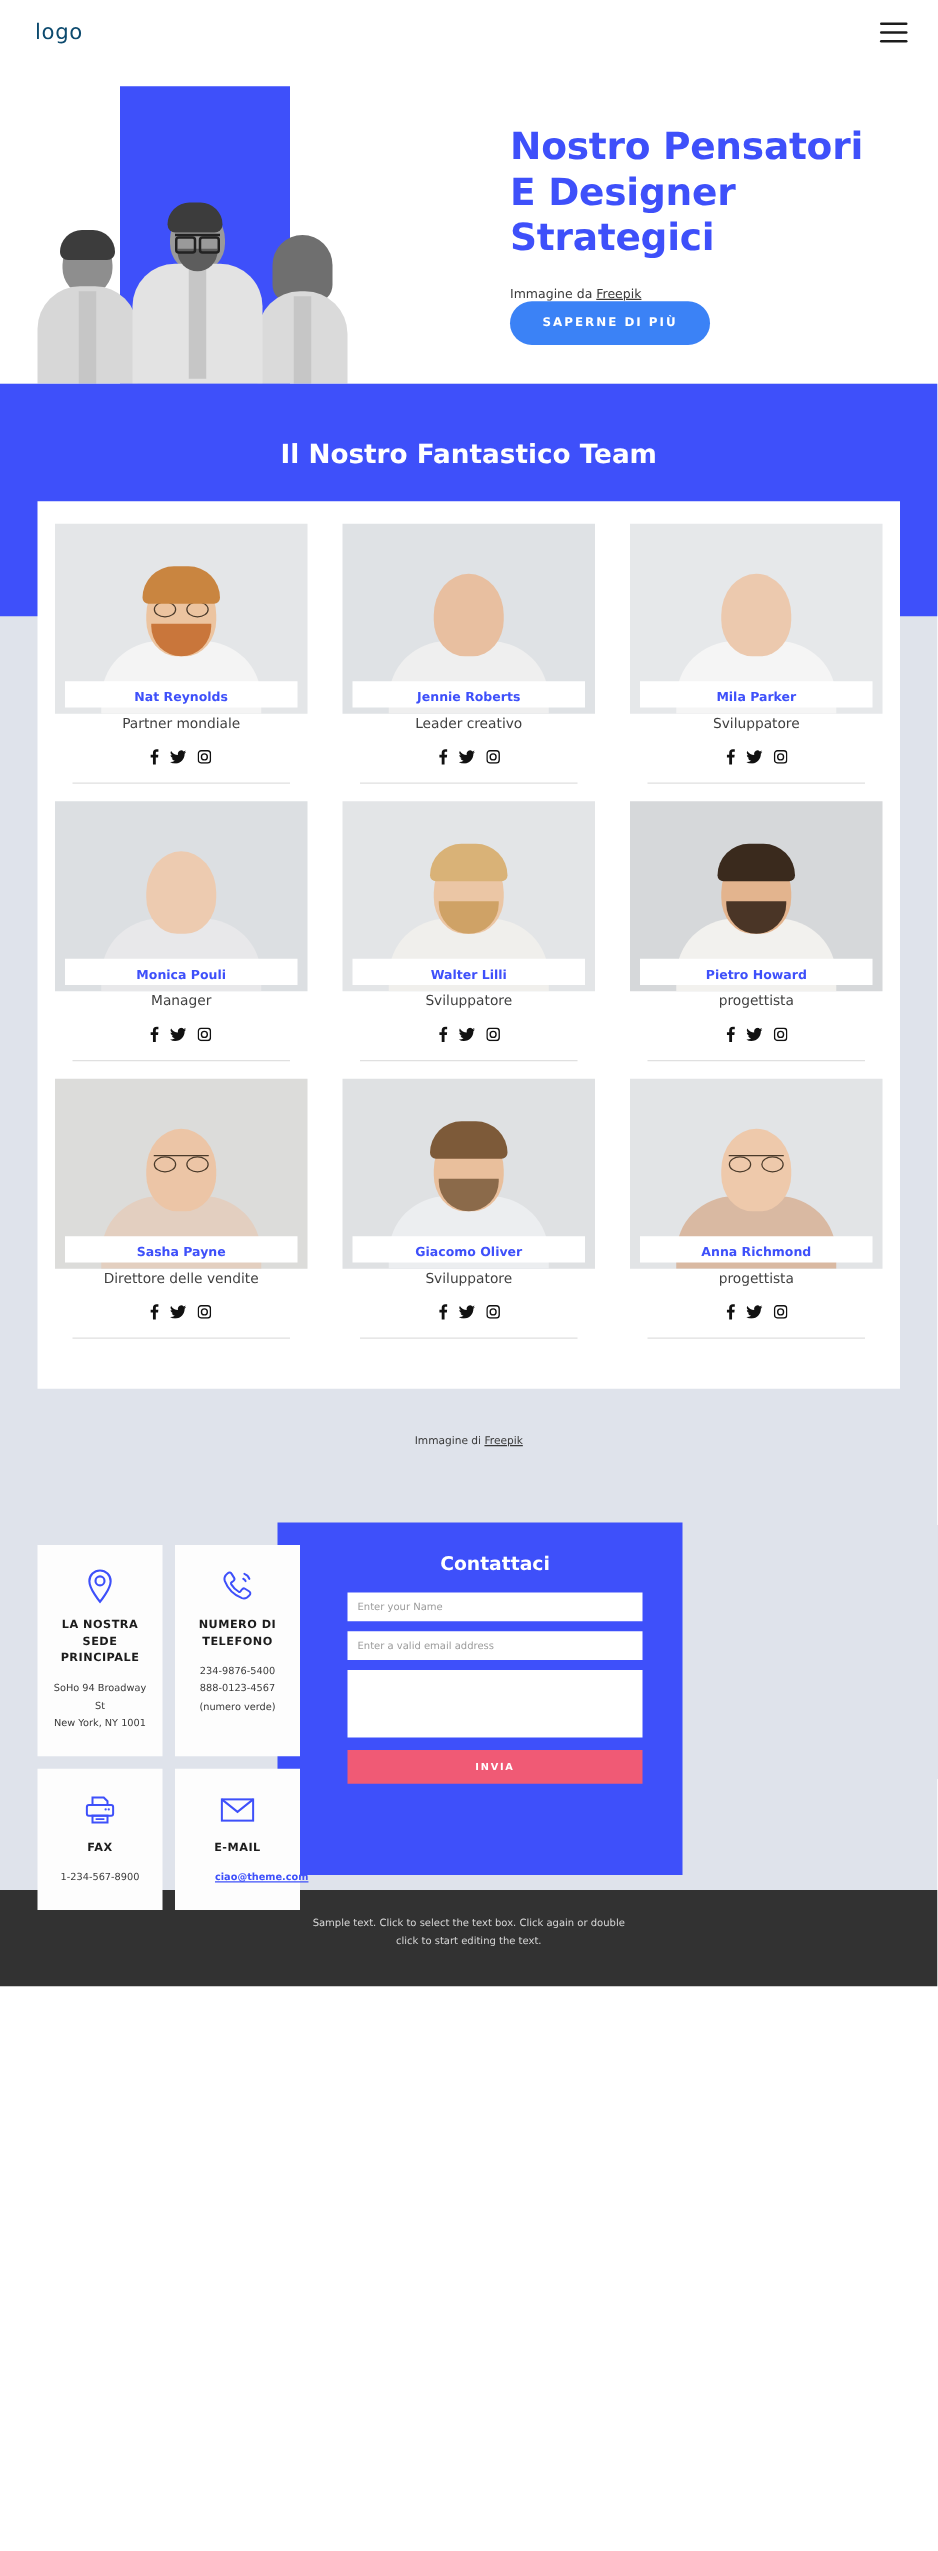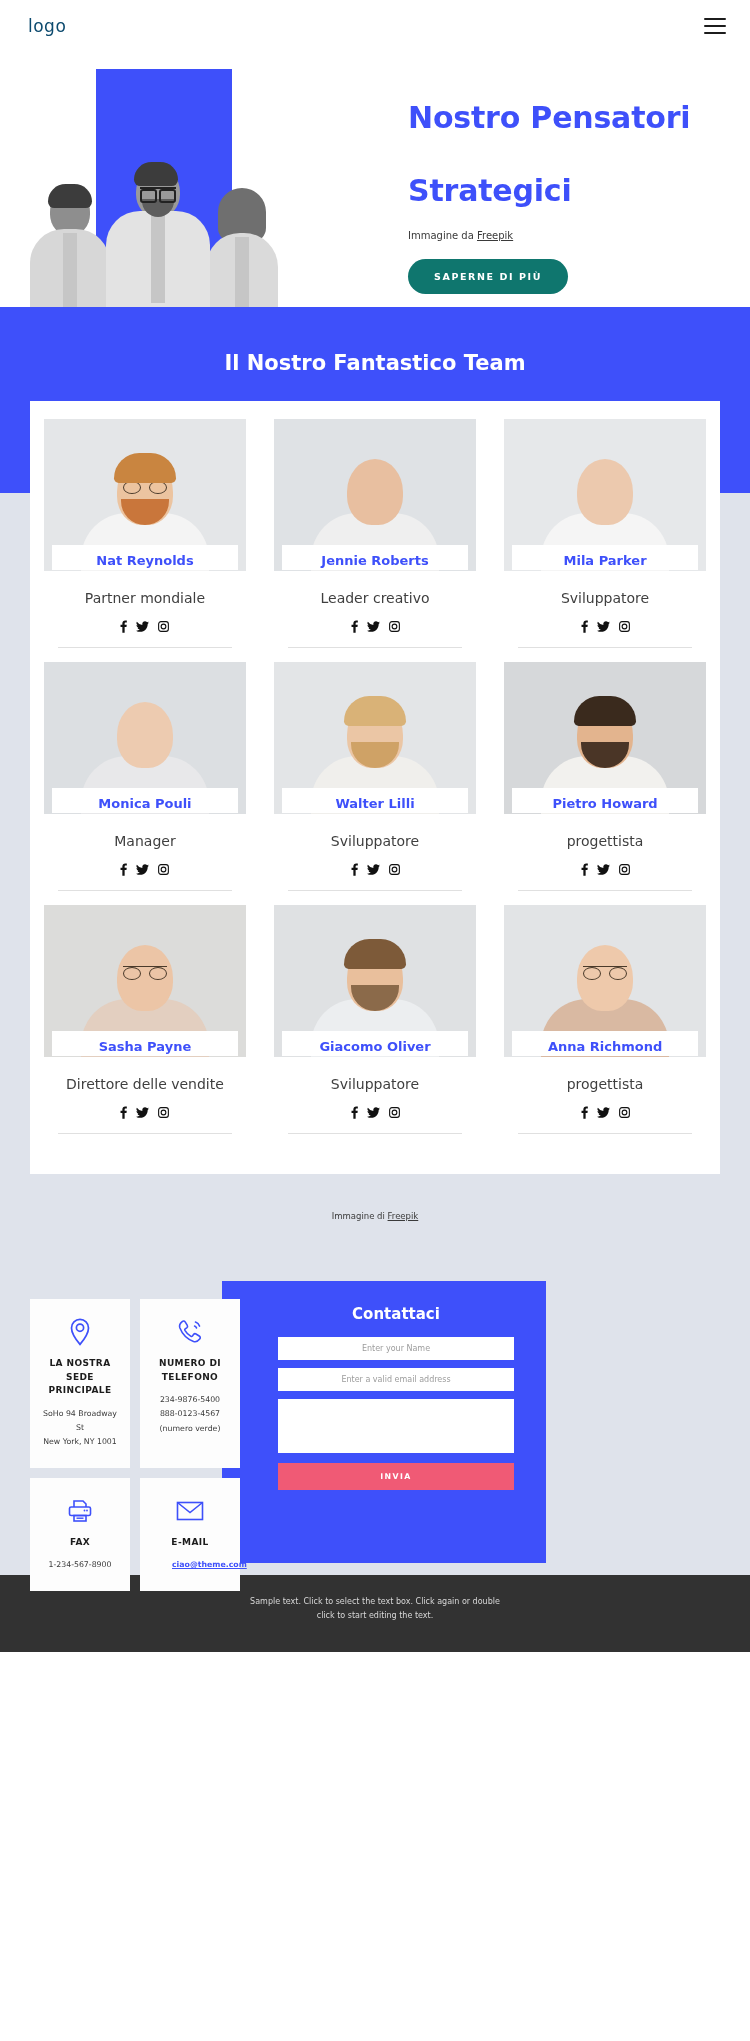--- a/index.html
+++ b/index.html
@@ -152,23 +152,22 @@
   .hero-credit {
     margin-top: 20px;
     font-size: 10px;
     color: #3a3a3a;
   }
   .hero-credit a {
     color: #3a3a3a;
     text-decoration: underline;
   }
   .hero-btn {
-    margin-top: 18px;
     display: inline-block;
-    background: #0f766e;
+    background: #3b82f6;
     color: #fff;
     border: none;
     border-radius: 22px;
     padding: 12px 26px;
     font-size: 9.5px;
     font-weight: 700;
     letter-spacing: 1.6px;
     cursor: pointer;
     font-family: inherit;
   }
@@ -263,26 +262,26 @@
     border-radius: 0 0 24px 24px;
   }
   .member-namebox {
     background: #ffffff;
     margin: -26px 8px 0;
     position: relative;
     padding: 8px 2px 2px;
   }
   .member-name {
     color: #3e50fa;
-    font-size: 13px;
+    font-size: 10px;
     font-weight: 700;
   }
   .member-role {
-    margin-top: 20px;
-    font-size: 14px;
+    margin-top: 6px;
+    font-size: 11px;
     color: #3f3f3f;
   }
   .socials {
     margin-top: 14px;
     display: flex;
     justify-content: center;
     gap: 9px;
     align-items: center;
   }
   .socials svg { display: block; }
@@ -366,21 +365,20 @@
     width: 100%;
     border: none;
     outline: none;
     background: #ffffff;
     font-family: inherit;
     font-size: 8px;
     color: #333;
     padding: 7px 8px;
     display: block;
     margin-bottom: 8px;
-    text-align: center;
   }
   .form-panel input::placeholder, .form-panel textarea::placeholder {
     color: #9c9c9c;
   }
   .form-panel textarea { height: 54px; resize: none; }
   .submit-btn {
     width: 100%;
     background: #f05a75;
     color: #ffffff;
     border: none;
@@ -438,21 +436,21 @@
         <div class="p-head">
           <div class="p-hair"></div>
         </div>
         <div class="p-body"></div>
       </div>
     </div>
 
     <div class="hero-right">
       <h1 class="hero-title">
         <span>Nostro Pensatori</span><br>
-        <br>
+        <span>E Designer</span><br>
         <span>Strategici</span>
       </h1>
       <div class="hero-credit">
         <span>Immagine da </span><a href="#">Freepik</a>
       </div>
       <button class="hero-btn">SAPERNE DI PIÙ</button>
     </div>
   </div>
 
   <div class="team-section">

